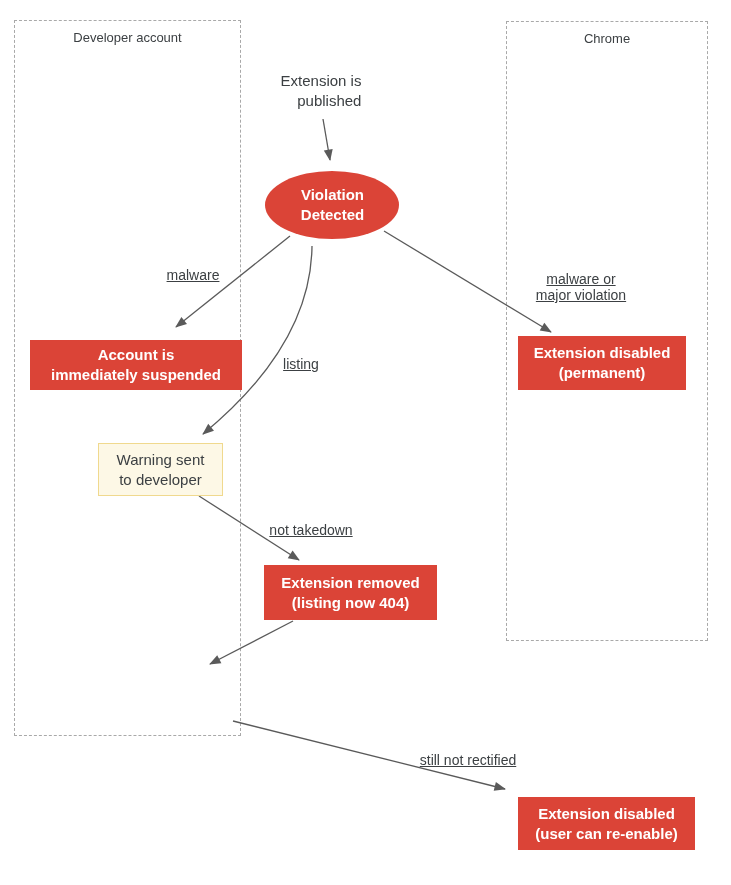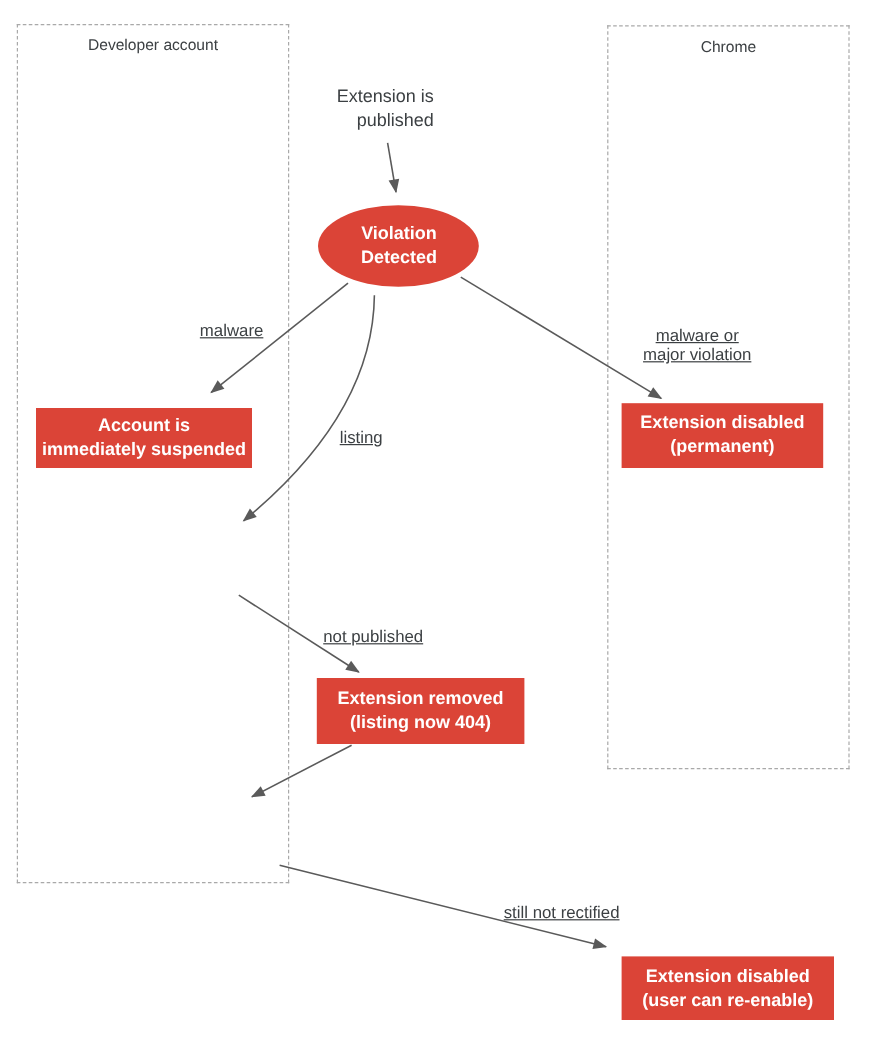--- a/index.html
+++ b/index.html
@@ -100,34 +100,36 @@
     <path class="flow" d="M233,721 L505,789" marker-end="url(#ah)"></path>
     <ellipse cx="332" cy="205" rx="67" ry="34" fill="#db4437"></ellipse>
   </svg>
 
   <div class="node plain" style="left:265px;top:70px;width:112px;height:42px;text-align:right;">Extension is
 published</div>
 
   <div class="ellipse-label" style="left:267px;top:172px;width:131px;height:66px;">Violation
 Detected</div>
 
-  <div class="node red" style="left:30px;top:340px;width:180px;height:50px;">Account is
+  <div class="node red" style="left:30px;top:340px;width:212px;height:50px;">Account is
 immediately suspended</div>
 
   <div class="node red" style="left:518px;top:336px;width:168px;height:54px;">Extension disabled
 (permanent)</div>
 
+  <div class="node note" style="left:98px;top:443px;width:125px;height:53px;">Warning sent
+to developer</div>
 
   <div class="node red" style="left:264px;top:565px;width:173px;height:55px;">Extension removed
 (listing now 404)</div>
 
 
   <div class="node red" style="left:518px;top:797px;width:177px;height:53px;">Extension disabled
 (user can re-enable)</div>
 
   <div class="edge-label" style="left:193px;top:267px;">malware</div>
   <div class="edge-label" style="left:301px;top:356px;">listing</div>
   <div class="edge-label" style="left:567px;top:271px;margin-left:14px;">malware or
 major violation</div>
-  <div class="edge-label" style="left:311px;top:522px;">not published</div>
+  <div class="edge-label" style="left:311px;top:522px;">not takedown</div>
   <div class="edge-label" style="left:468px;top:752px;">still not rectified</div>
 
 </div>
 
 </body></html>

